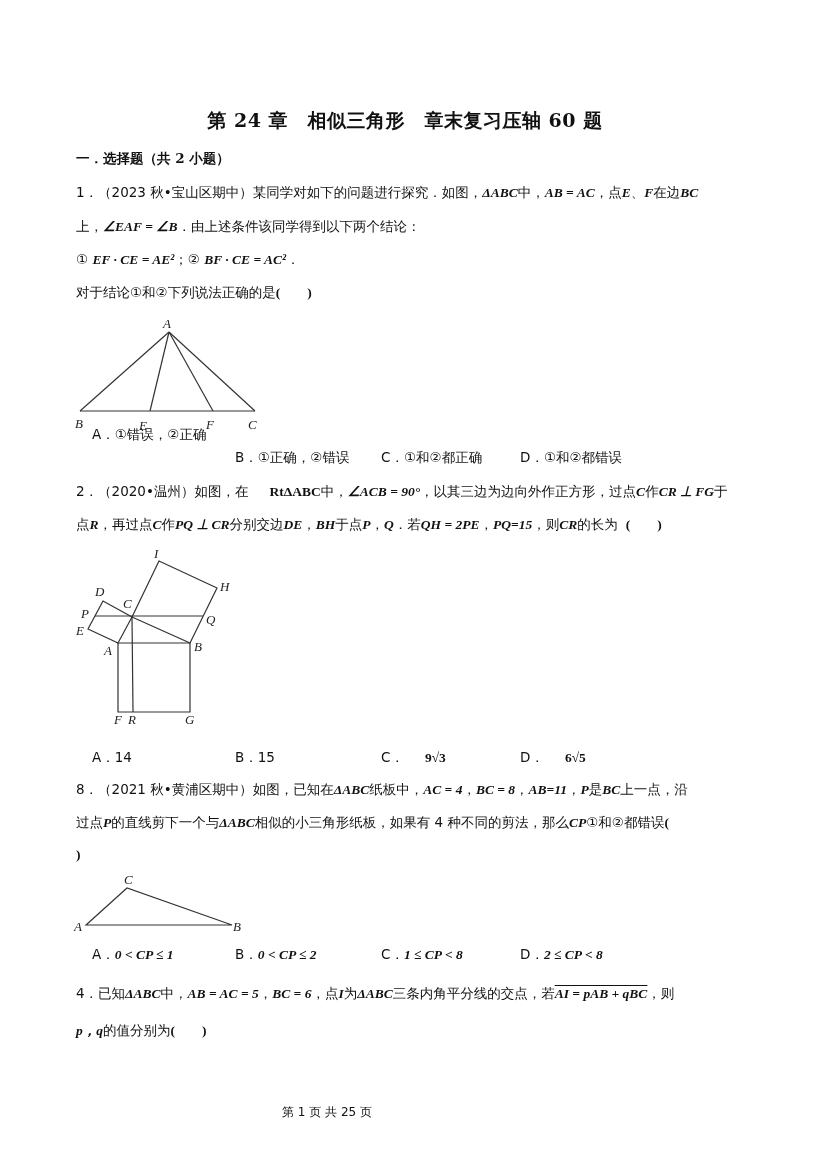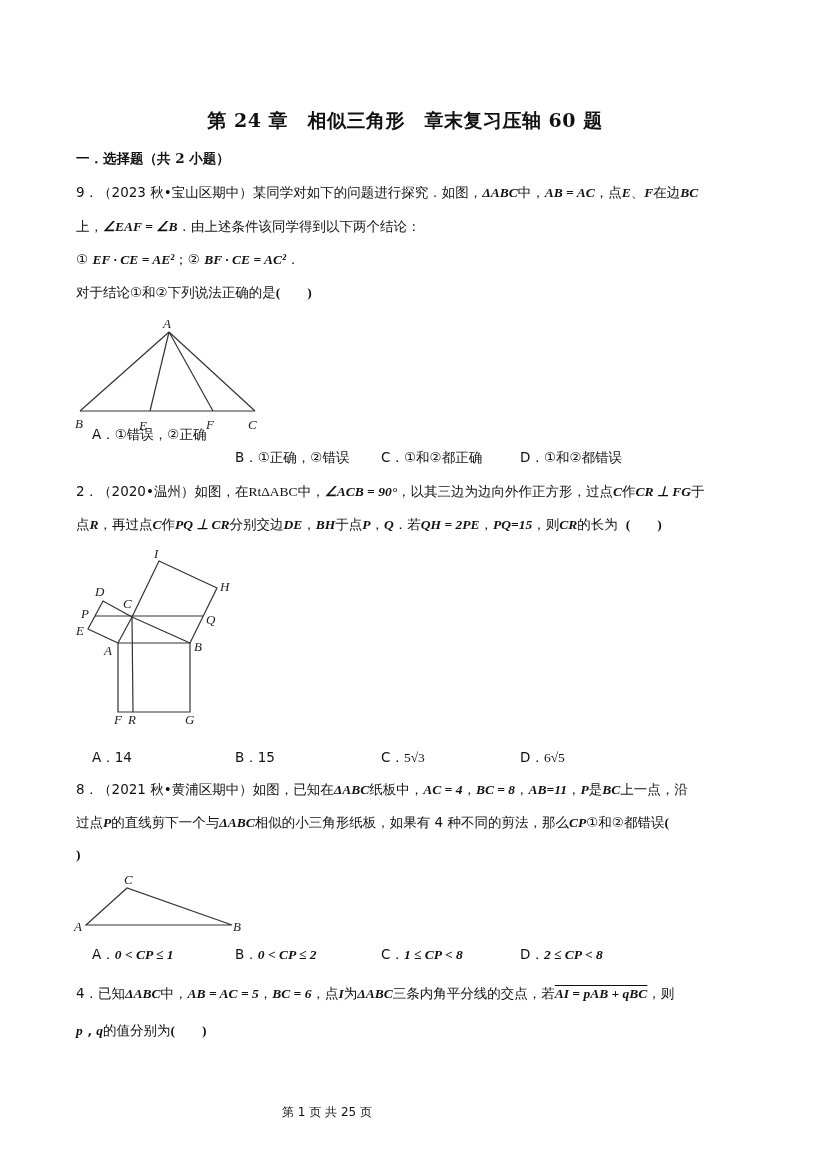--- a/index.html
+++ b/index.html
@@ -4,35 +4,35 @@
 <style>
   html, body { margin:0; padding:0; background:#ffffff; }
   body { width:827px; height:1169px; position:relative; overflow:hidden; color:#111;
          font-family:"DejaVu Sans", sans-serif; }
   .abs { position:absolute; white-space:nowrap; }
   .title { left:0; width:810px; top:108px; text-align:center; font-family:"DejaVu Serif", serif;
            font-weight:bold; font-size:19px; letter-spacing:0.5px; }
   .section { left:76px; top:150px; font-size:13.5px; font-weight:bold; font-family:"DejaVu Serif", serif; }
   .line { left:76px; font-size:13.5px; }
   .m { font-family:"Liberation Serif", serif; font-weight:bold; font-style:italic;text-align:center; }
-  .mb { font-family:"Liberation Serif", serif; font-weight:normal; }
+  .mb { font-family:"Liberation Serif", serif; font-weight:bold;margin-left:21px; }
   .opt { font-size:13.5px; }
   .paren { font-weight:bold; font-family:"Liberation Serif", serif; }
   svg text { font-family:"Liberation Serif", serif; font-style:italic; font-size:13px; fill:#222; }
   svg line, svg polyline, svg polygon { stroke:#333; stroke-width:1.2; fill:none; }
   .footer { left:0; width:654px; top:1104px; text-align:center; font-size:12px; }
 </style>
 </head>
 <body>
 
 <div class="abs title">第 24 章　相似三角形　章末复习压轴 60 题</div>
 <div class="abs section">一．选择题（共 2 小题）</div>
 
 <div class="abs line" style="top:184px">
-  <span>9．（2023 秋•宝山区期中）某同学对如下的问题进行探究．如图，</span><span class="m">ΔABC</span><span>中，</span><span class="m">AB = AC</span><span>，点</span><span class="m">E</span><span>、</span><span class="m">F</span><span>在边</span><span class="m">BC</span>
+  <span>1．（2023 秋•宝山区期中）某同学对如下的问题进行探究．如图，</span><span class="m">ΔABC</span><span>中，</span><span class="m">AB = AC</span><span>，点</span><span class="m">E</span><span>、</span><span class="m">F</span><span>在边</span><span class="m">BC</span>
 </div>
 <div class="abs line" style="top:218px">
   <span>上，</span><span class="m">∠EAF = ∠B</span><span>．由上述条件该同学得到以下两个结论：</span>
 </div>
 <div class="abs line" style="top:251px">
   <span>①</span> <span class="m">EF · CE = AE²</span><span>；</span><span>②</span> <span class="m">BF · CE = AC²</span><span>．</span>
 </div>
 <div class="abs line" style="top:284px">
   <span>对于结论①和②下列说法正确的是</span><span class="paren">(　　)</span>
 </div>
@@ -77,21 +77,21 @@
   <text x="6" y="95">E</text>
   <text x="34" y="115">A</text>
   <text x="124" y="111">B</text>
   <text x="44" y="184">F</text>
   <text x="58" y="184">R</text>
   <text x="115" y="184">G</text>
 </svg>
 
 <div class="abs opt" style="left:92px;top:749px"><span>A．</span><span>14</span></div>
 <div class="abs opt" style="left:235px;top:749px"><span>B．</span><span>15</span></div>
-<div class="abs opt" style="left:381px;top:749px"><span>C．</span><span class="mb">5√3</span></div>
+<div class="abs opt" style="left:381px;top:749px"><span>C．</span><span class="mb">9√3</span></div>
 <div class="abs opt" style="left:520px;top:749px"><span>D．</span><span class="mb">6√5</span></div>
 
 <div class="abs line" style="top:781px">
   <span>8．（2021 秋•黄浦区期中）如图，已知在</span><span class="m">ΔABC</span><span>纸板中，</span><span class="m">AC = 4</span>，<span class="m">BC = 8</span>，<span class="m">AB=11</span>，<span class="m">P</span><span>是</span><span class="m">BC</span><span>上一点，沿</span>
 </div>
 <div class="abs line" style="top:814px">
   <span>过点</span><span class="m">P</span><span>的直线剪下一个与</span><span class="m">ΔABC</span><span>相似的小三角形纸板，如果有 4 种不同的剪法，那么</span><span class="m">CP</span><span>①和②都错误</span><span class="paren">(</span>
 </div>
 <div class="abs line" style="top:846px"><span class="paren">)</span></div>
 

